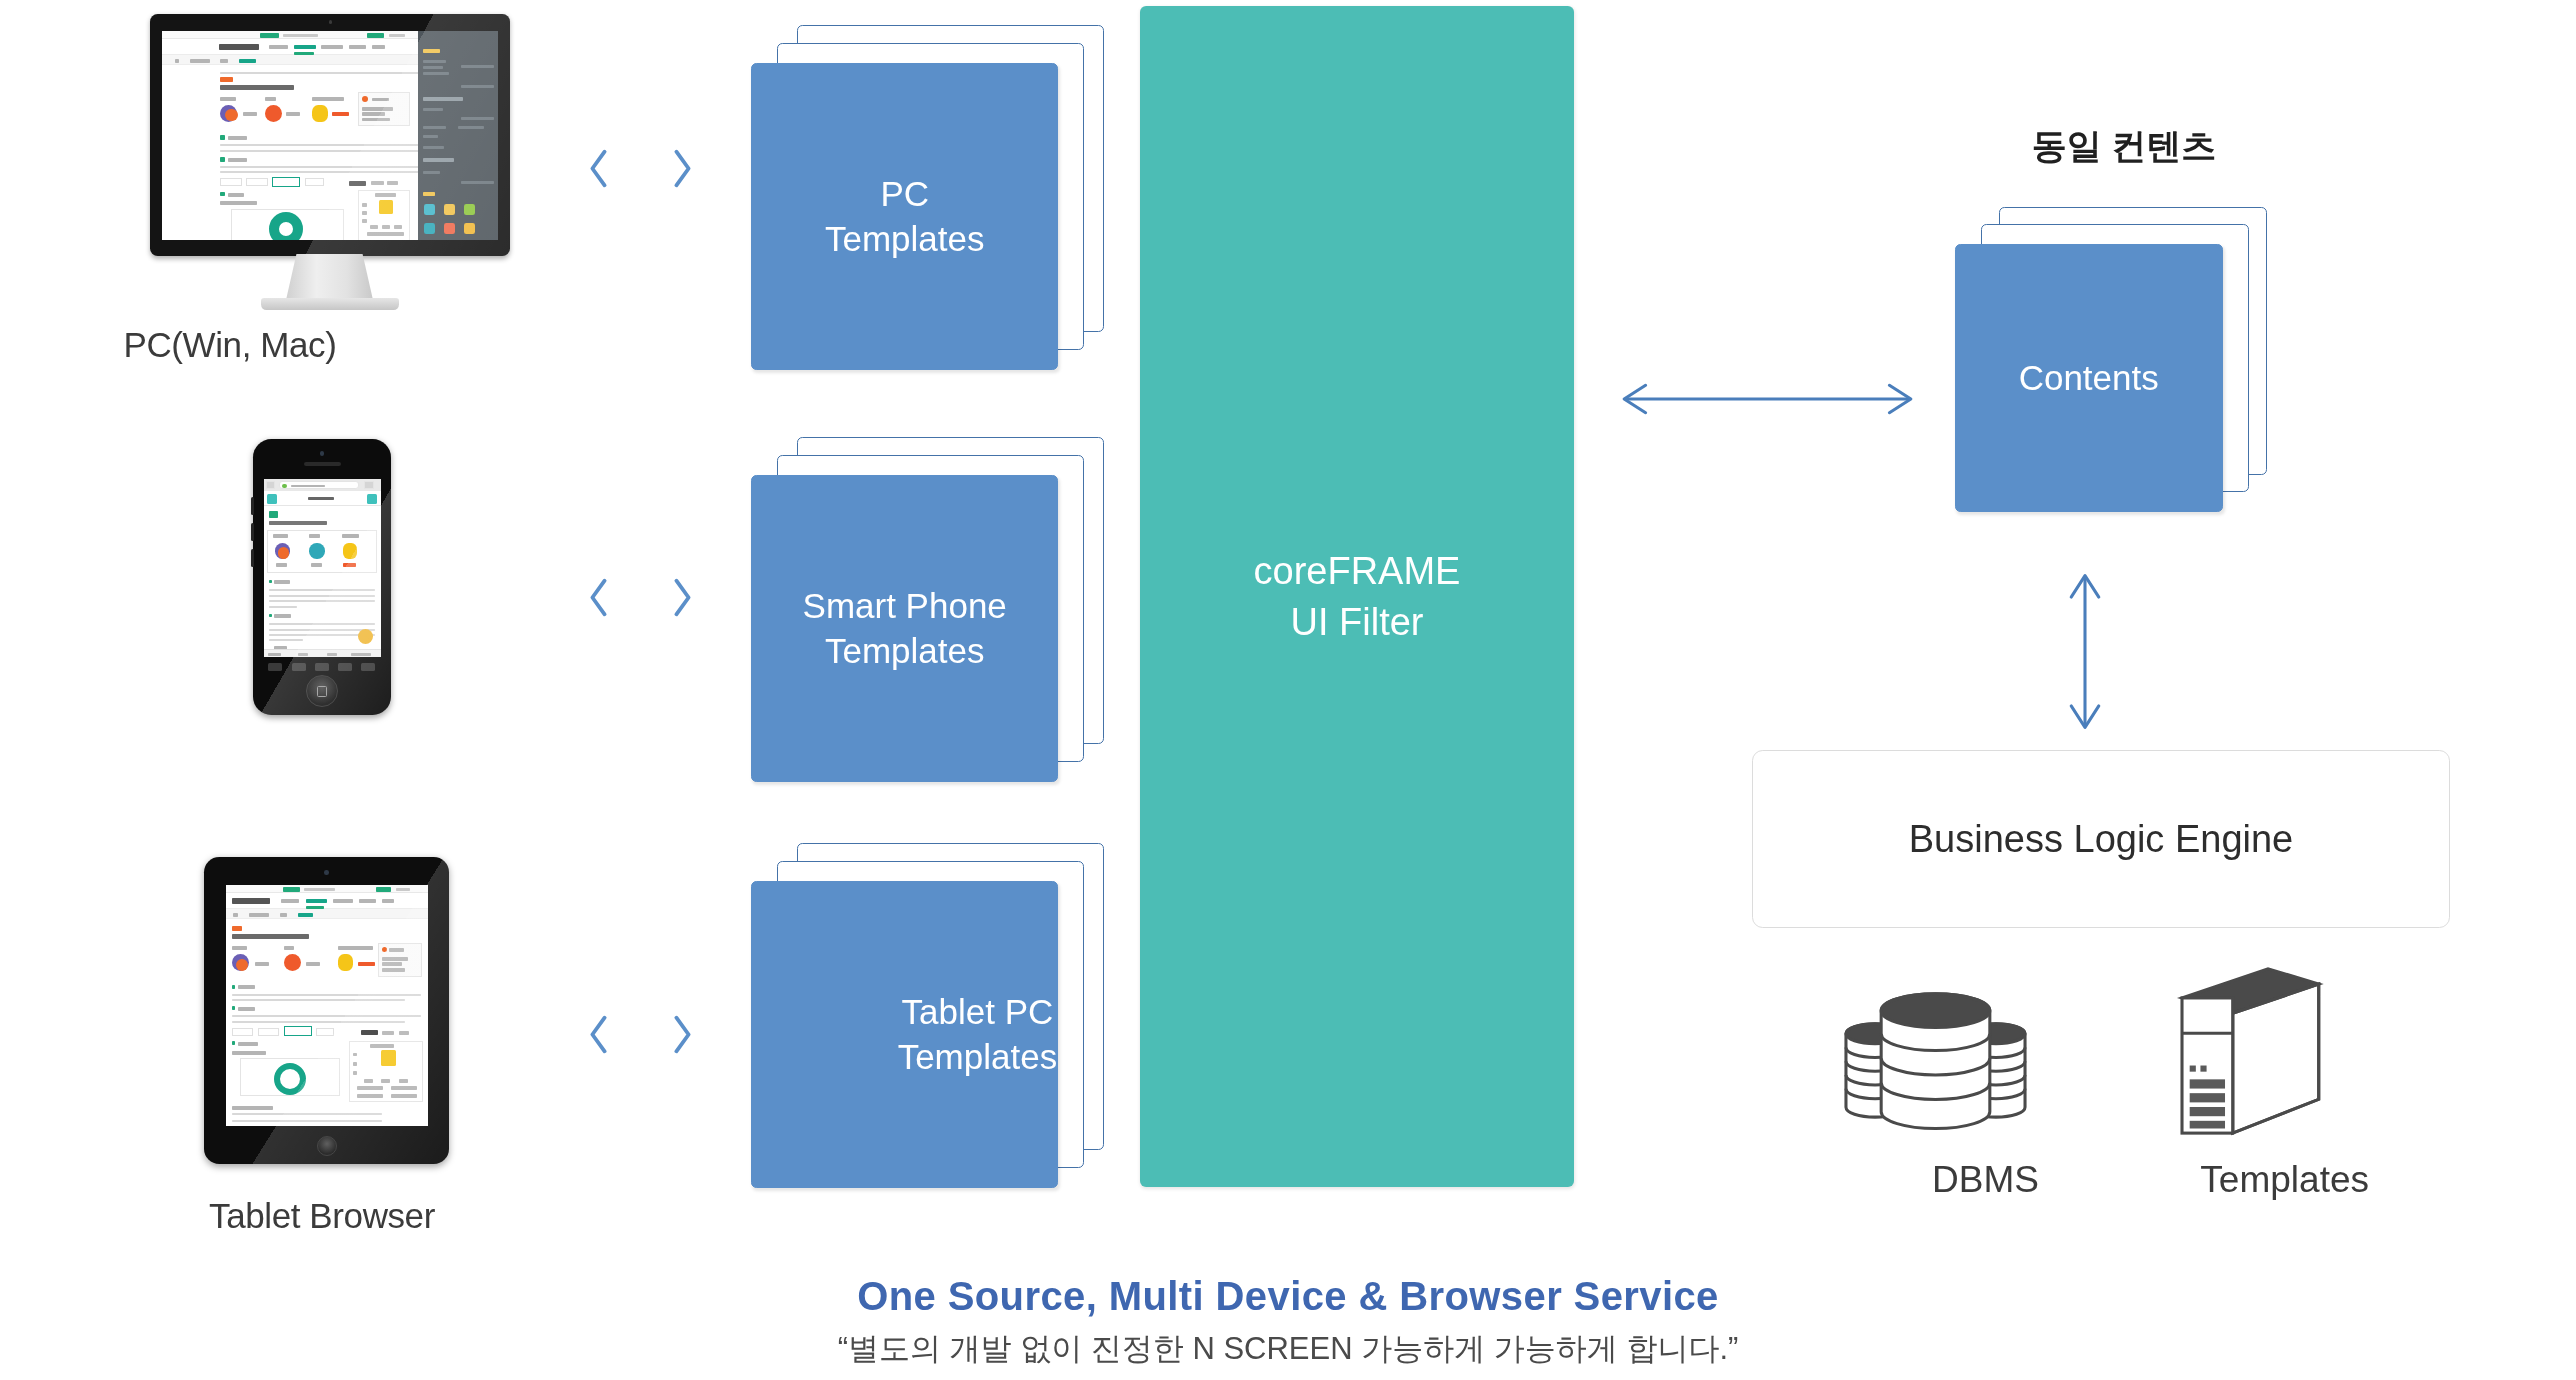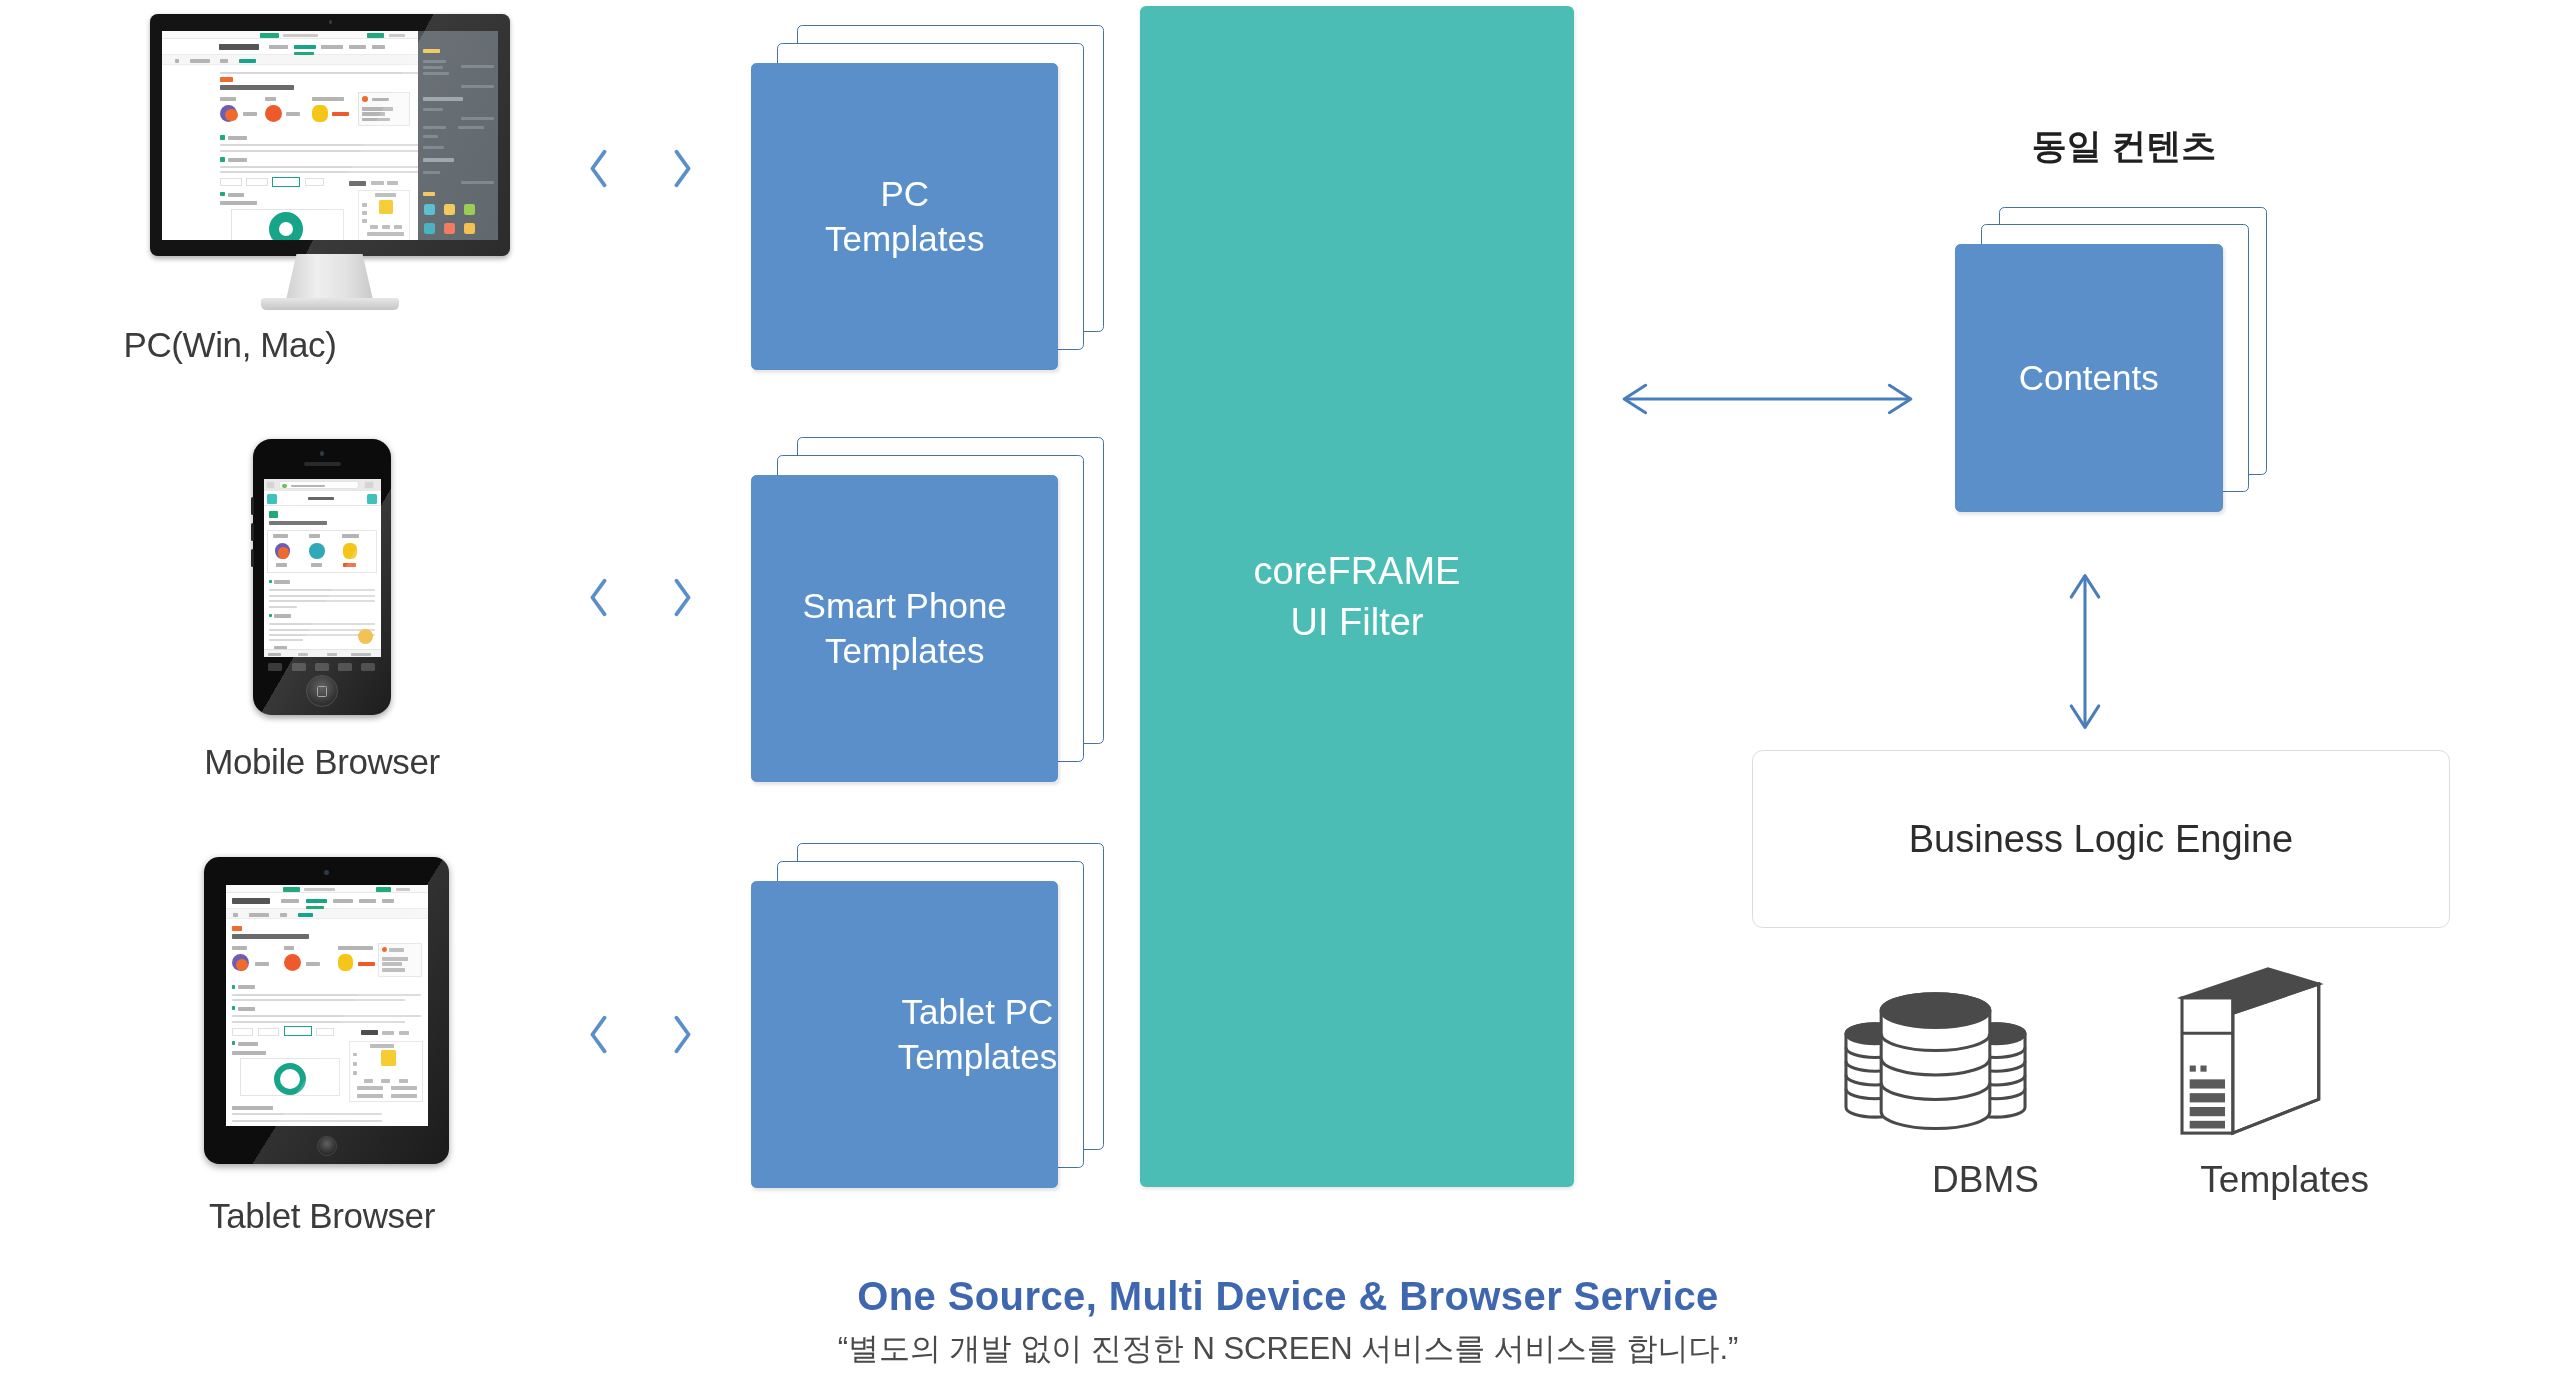--- a/index.html
+++ b/index.html
@@ -340,21 +340,20 @@
         <div class="phone-btn" style="left:28px;"></div>
         <div class="phone-btn" style="left:51px;"></div>
         <div class="phone-btn" style="left:74px;"></div>
         <div class="phone-btn" style="left:97px;"></div>
       </div>
       <div class="phone-home">
         <div class="phone-home-sq"></div>
       </div>
     </div>
   </div>
-  <div class="device-label" style="left:138px;top:742px;width:368px;">Mobile Browser</div>
 
   <div class="tablet-wrap">
     <div class="tablet-body">
       <div class="tablet-cam"></div>
       <div class="tablet-screen">
         <div class="mock">
           <div class="mock-topbar" style="height:8.4px;">
             <div class="mock-greenchip" style="left:57px;top:2.3px;width:17px;"></div>
             <div class="mock-graychip" style="left:78px;top:3.1px;width:31px;"></div>
             <div class="mock-greenchip" style="left:150px;top:2.3px;width:15.3px;"></div>
@@ -582,16 +581,16 @@
           <rect x="66" y="176" width="46" height="12"></rect>
           <rect x="66" y="194" width="46" height="12"></rect>
           <rect x="66" y="212" width="46" height="10"></rect>
         </g>
       </g>
     </svg>
   </div>
   <div class="infra-label" style="left:2101px;top:1159px;width:268px;">Templates</div>
 
   <div class="tagline">One Source, Multi  Device &amp;  Browser Service</div>
-  <div class="subline">“별도의 개발 없이 진정한 N SCREEN 서비스를 서비스를 합니다.”</div>
+  <div class="subline">“별도의 개발 없이 진정한 N SCREEN 가능하게 가능하게 합니다.”</div>
 
 </div>
 
 
 </body></html>

